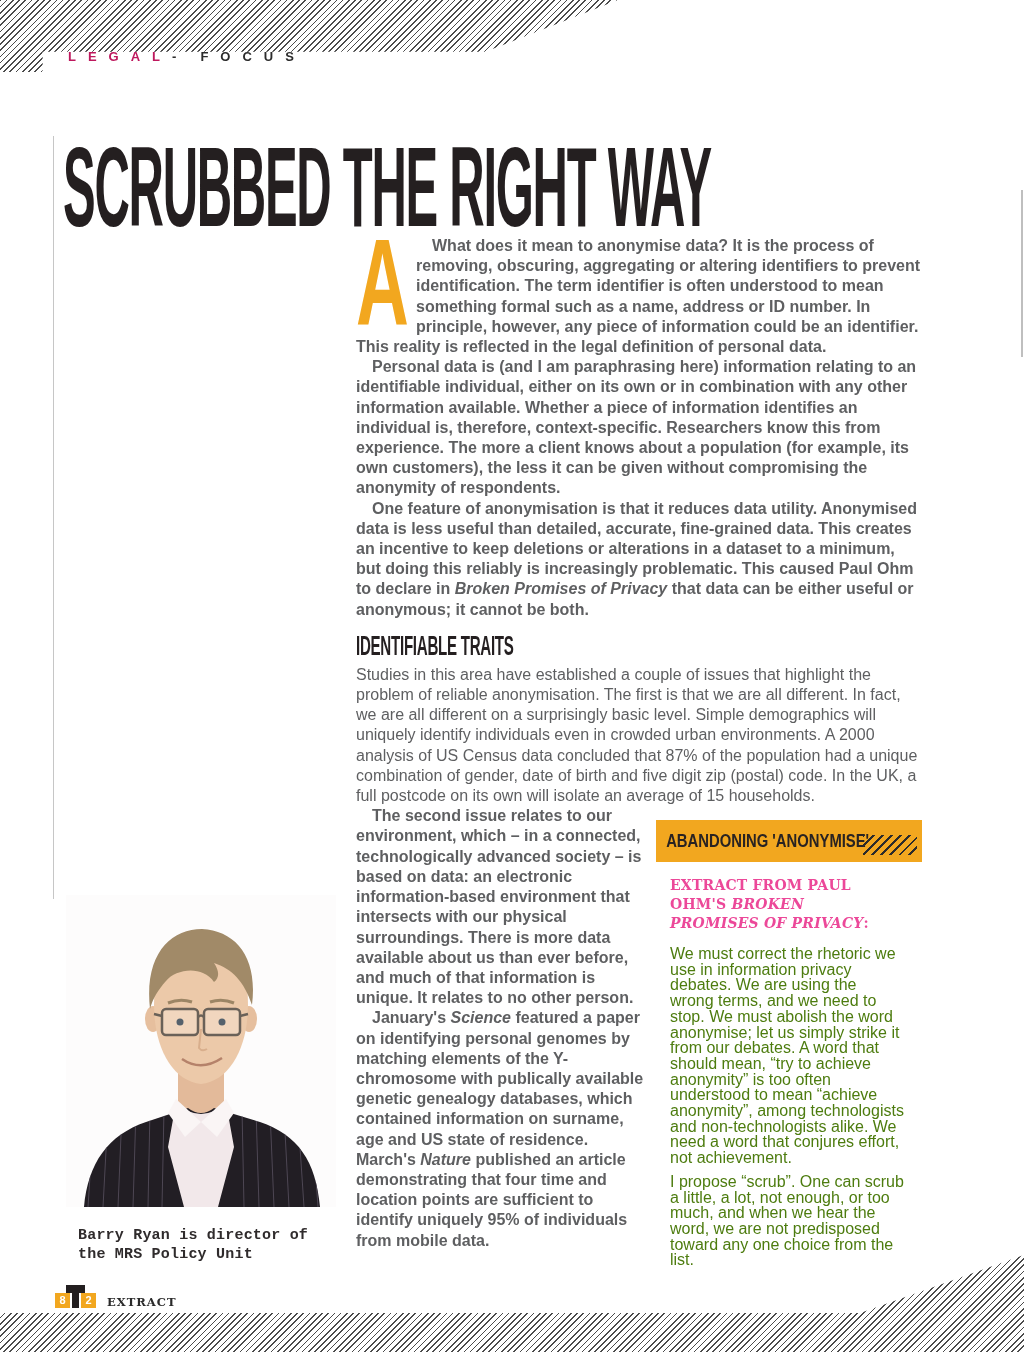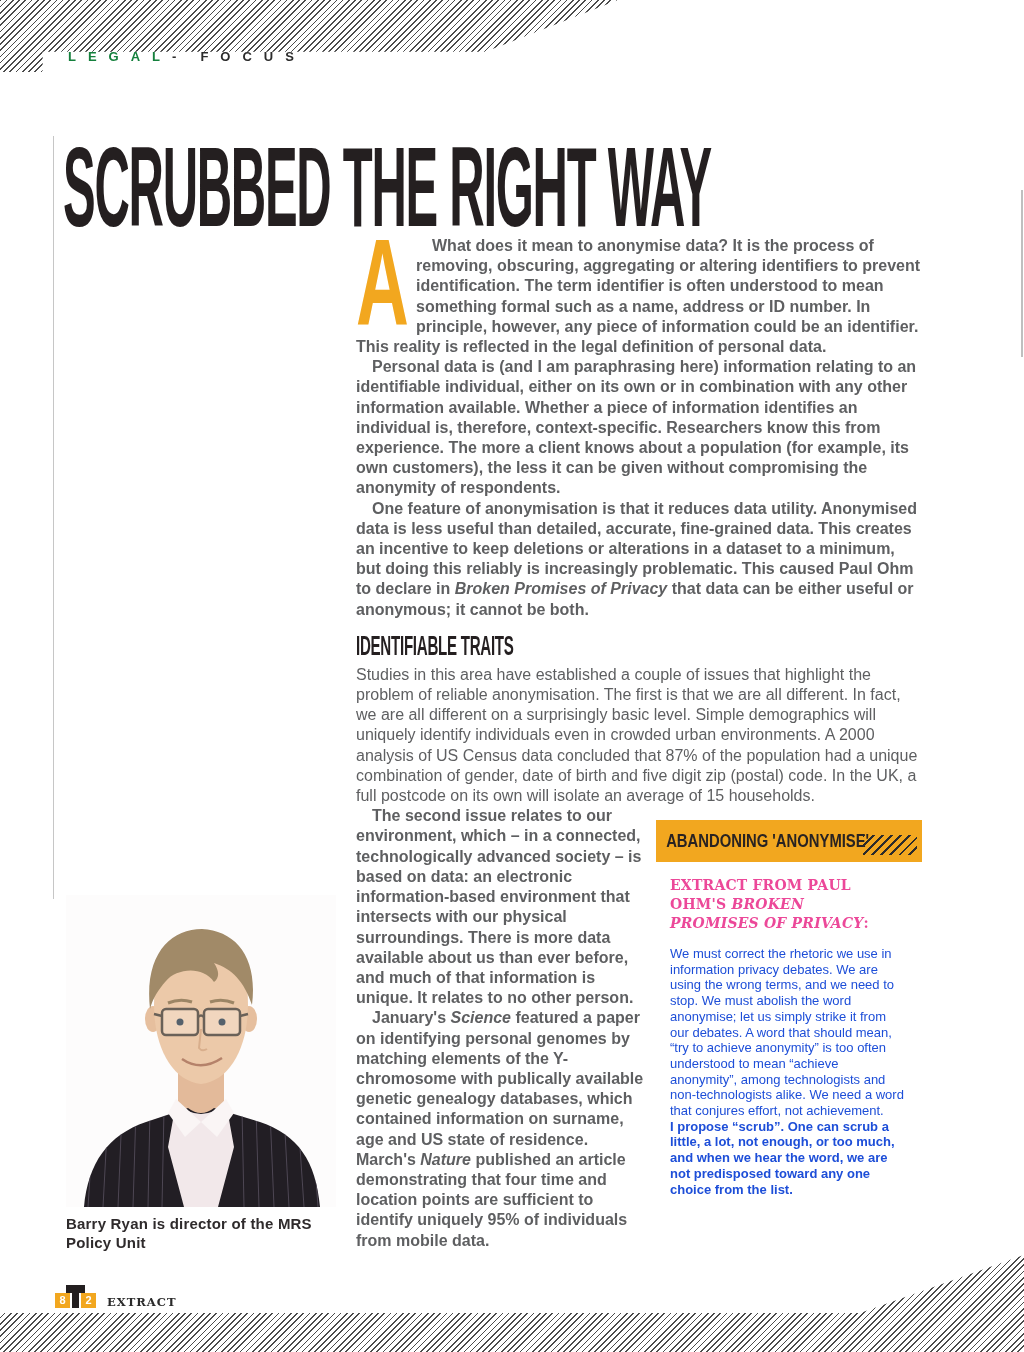--- a/index.html
+++ b/index.html
@@ -10,21 +10,21 @@
   .stripes{background-image:repeating-linear-gradient(135deg,#4b4b4b 0px,#4b4b4b 1.2px,
            rgba(0,0,0,0) 1.2px,rgba(0,0,0,0) 4.4px);}
   .top-stripes{position:absolute;left:0;top:0;width:618px;height:72px;
         clip-path:polygon(0 0,100% 0,78.5% 72%,6.9% 72%,6.9% 100%,0 100%);}
   .bottom-stripes{position:absolute;left:0;top:1255px;width:1024px;height:97px;
         clip-path:polygon(0 59.8%,84% 59.8%,100% 0,100% 100%,0 100%);}
 
   
   .kicker{position:absolute;left:68px;top:49px;font-size:13px;font-weight:700;
         letter-spacing:12px;color:#2c2c2c;white-space:nowrap;}
-  .kicker .section{color:#15803d;}
+  .kicker .section{color:#be185d;}
   .kicker .sep{letter-spacing:24px;}
 
   
   .title{position:absolute;left:63px;top:130px;margin:0;font-weight:700;font-size:114px;
         line-height:1;letter-spacing:-3px;color:#241f20;white-space:nowrap;
         transform:scaleX(.43);transform-origin:0 0;}
 
   .left-rule{position:absolute;left:53px;top:136px;width:1px;height:763px;background:#c6c6c6;}
   .right-rule{position:absolute;left:1021px;top:190px;width:2px;height:167px;background:#bfbfbf;}
 
@@ -51,29 +51,29 @@
   
   .sidebar{position:absolute;left:656px;top:820px;width:266px;background:#ffffff;}
   .sidebar-band{position:relative;height:42px;background:#F2A71F;display:flex;align-items:center;}
   .sidebar-band-title{font-size:19px;font-weight:700;color:#292322;white-space:nowrap;
         padding-left:13px;transform:scaleX(.78);transform-origin:0 50%;}
   .band-hatch{position:absolute;right:5px;bottom:7px;width:54px;height:20px;
         background:repeating-linear-gradient(135deg,#2b2b2b 0 2px,rgba(0,0,0,0) 2px 6.5px);}
   .sidebar-body{padding:14px 14px 0 14px;}
   .extract{font-family:"DejaVu Serif",serif;font-weight:700;font-size:14px;line-height:19px;
         color:#ec4899;letter-spacing:.2px;width:205px;margin:0;}
-  .sidebar-quote{margin:13px 0 0 0;font-size:13px;line-height:15.7px;color:#1d4ed8;width:234px;}
-  .sidebar-quote.second{margin-top:0;font-weight:bold;}
+  .sidebar-quote{margin:13px 0 0 0;font-size:16px;line-height:15.7px;color:#4d7c0f;width:234px;}
+  .sidebar-quote.second{margin-top:8px;}
   .read-more{margin:15px 0 0 0;font-size:13px;line-height:16px;color:#636466;}
   .read-link{font-weight:700;color:#46474a;text-decoration:none;display:inline-block;}
 
   
   .photo{position:absolute;left:66px;top:895px;width:270px;height:312px;}
-  .caption{position:absolute;left:66px;top:1214px;width:250px;margin:0;
-        font-family:Liberation Sans, sans-serif;font-weight:700;font-size:15px;line-height:19px;
+  .caption{position:absolute;left:66px;top:1214px;width:250px;margin:12px;
+        font-family:Liberation Mono, monospace;font-weight:700;font-size:15px;line-height:19px;
         color:#2f2b2c;letter-spacing:.2px;}
 
   
   .footer{position:absolute;left:55px;top:1283px;width:220px;height:28px;}
   .sq{position:absolute;width:15px;height:15px;background:#F2A71F;color:#ffffff;
         font-weight:700;font-size:11px;text-align:center;line-height:15px;top:10px;}
   .sq8{left:0;}
   .sq2{left:26px;}
   .tshape-h{position:absolute;left:11px;top:2px;width:19px;height:8px;background:#231f20;}
   .tshape-v{position:absolute;left:17px;top:10px;width:7px;height:15px;background:#231f20;}

